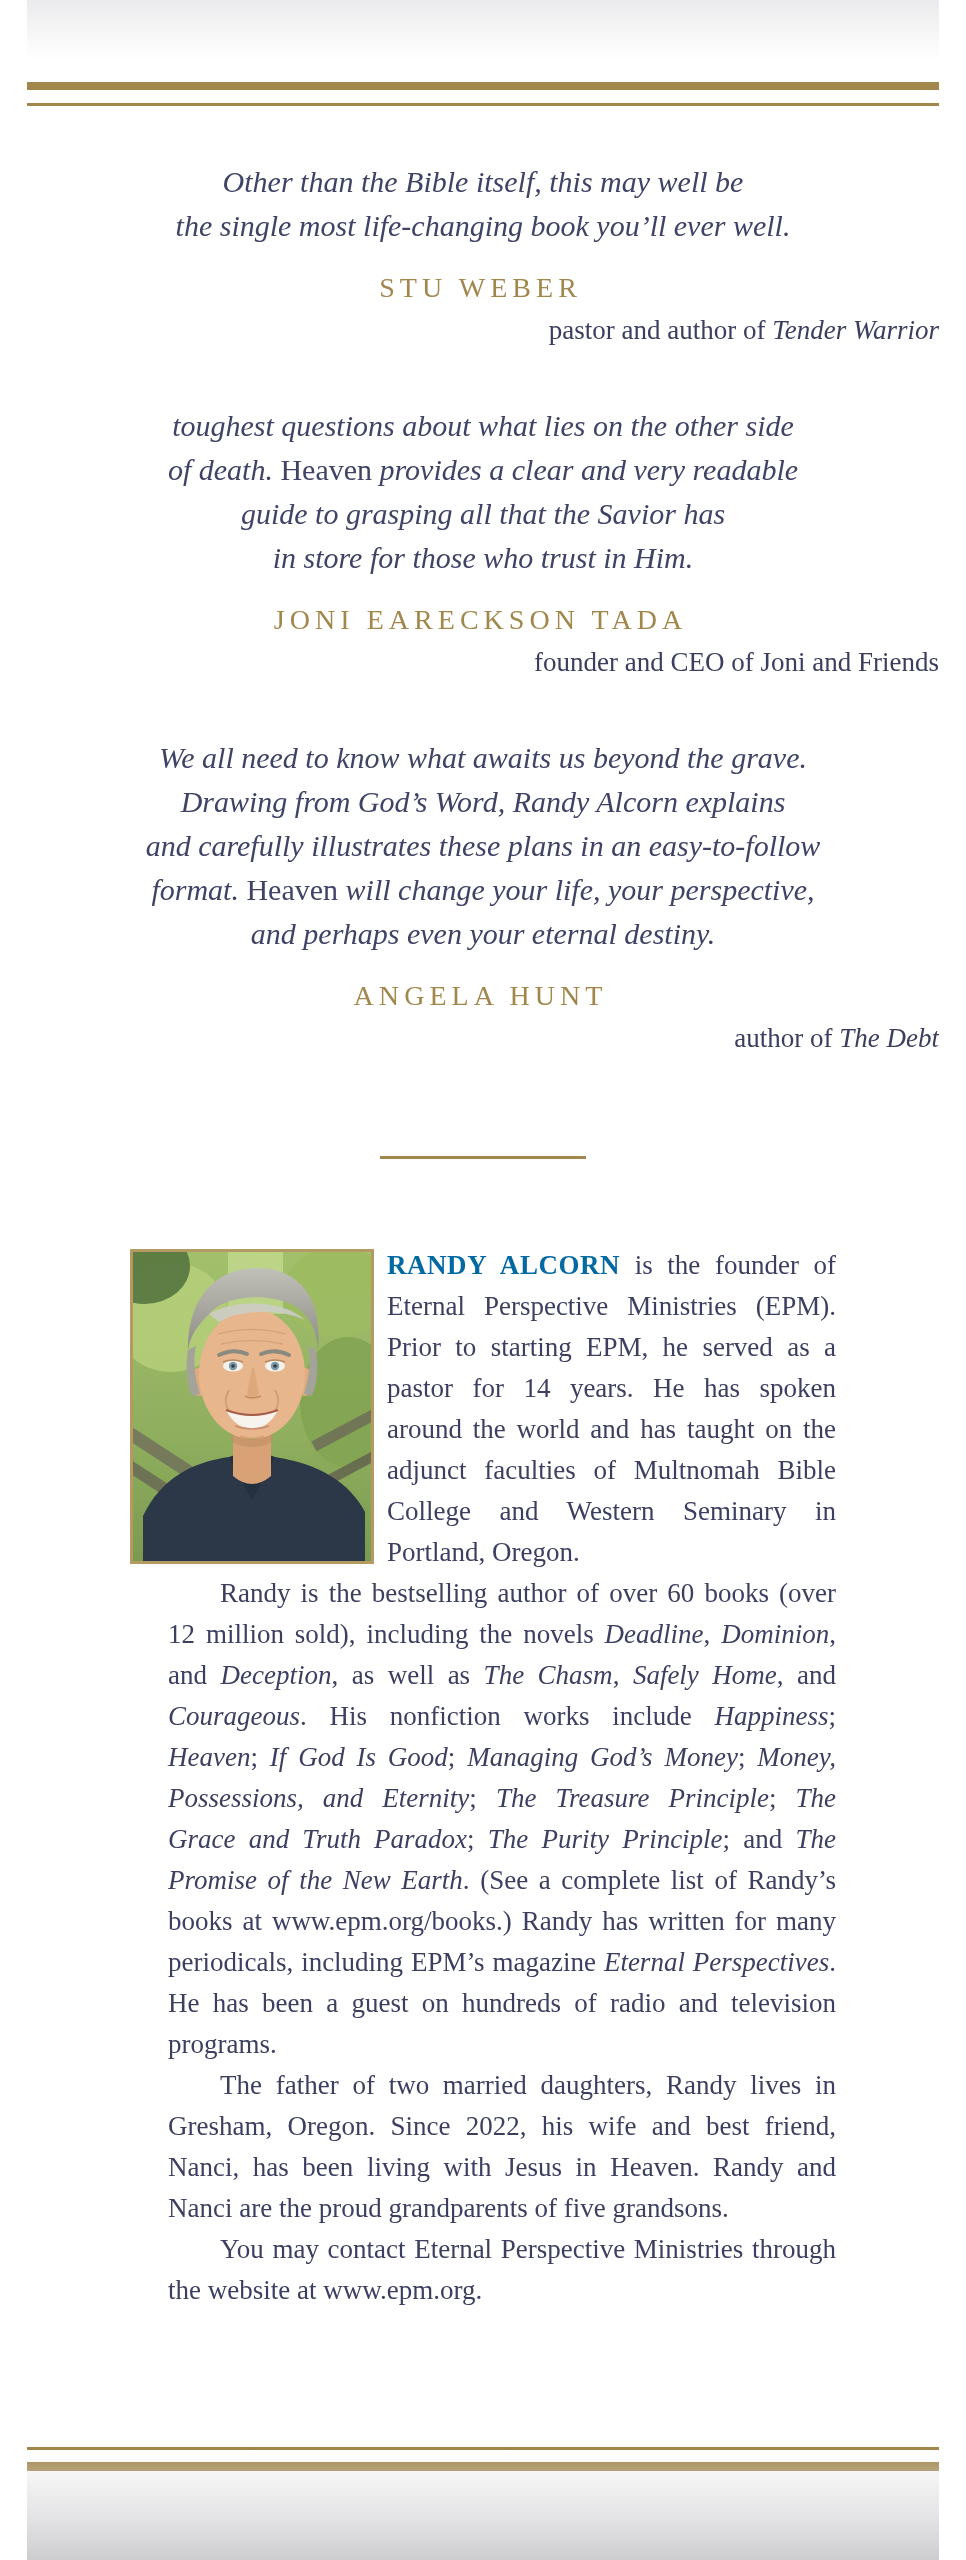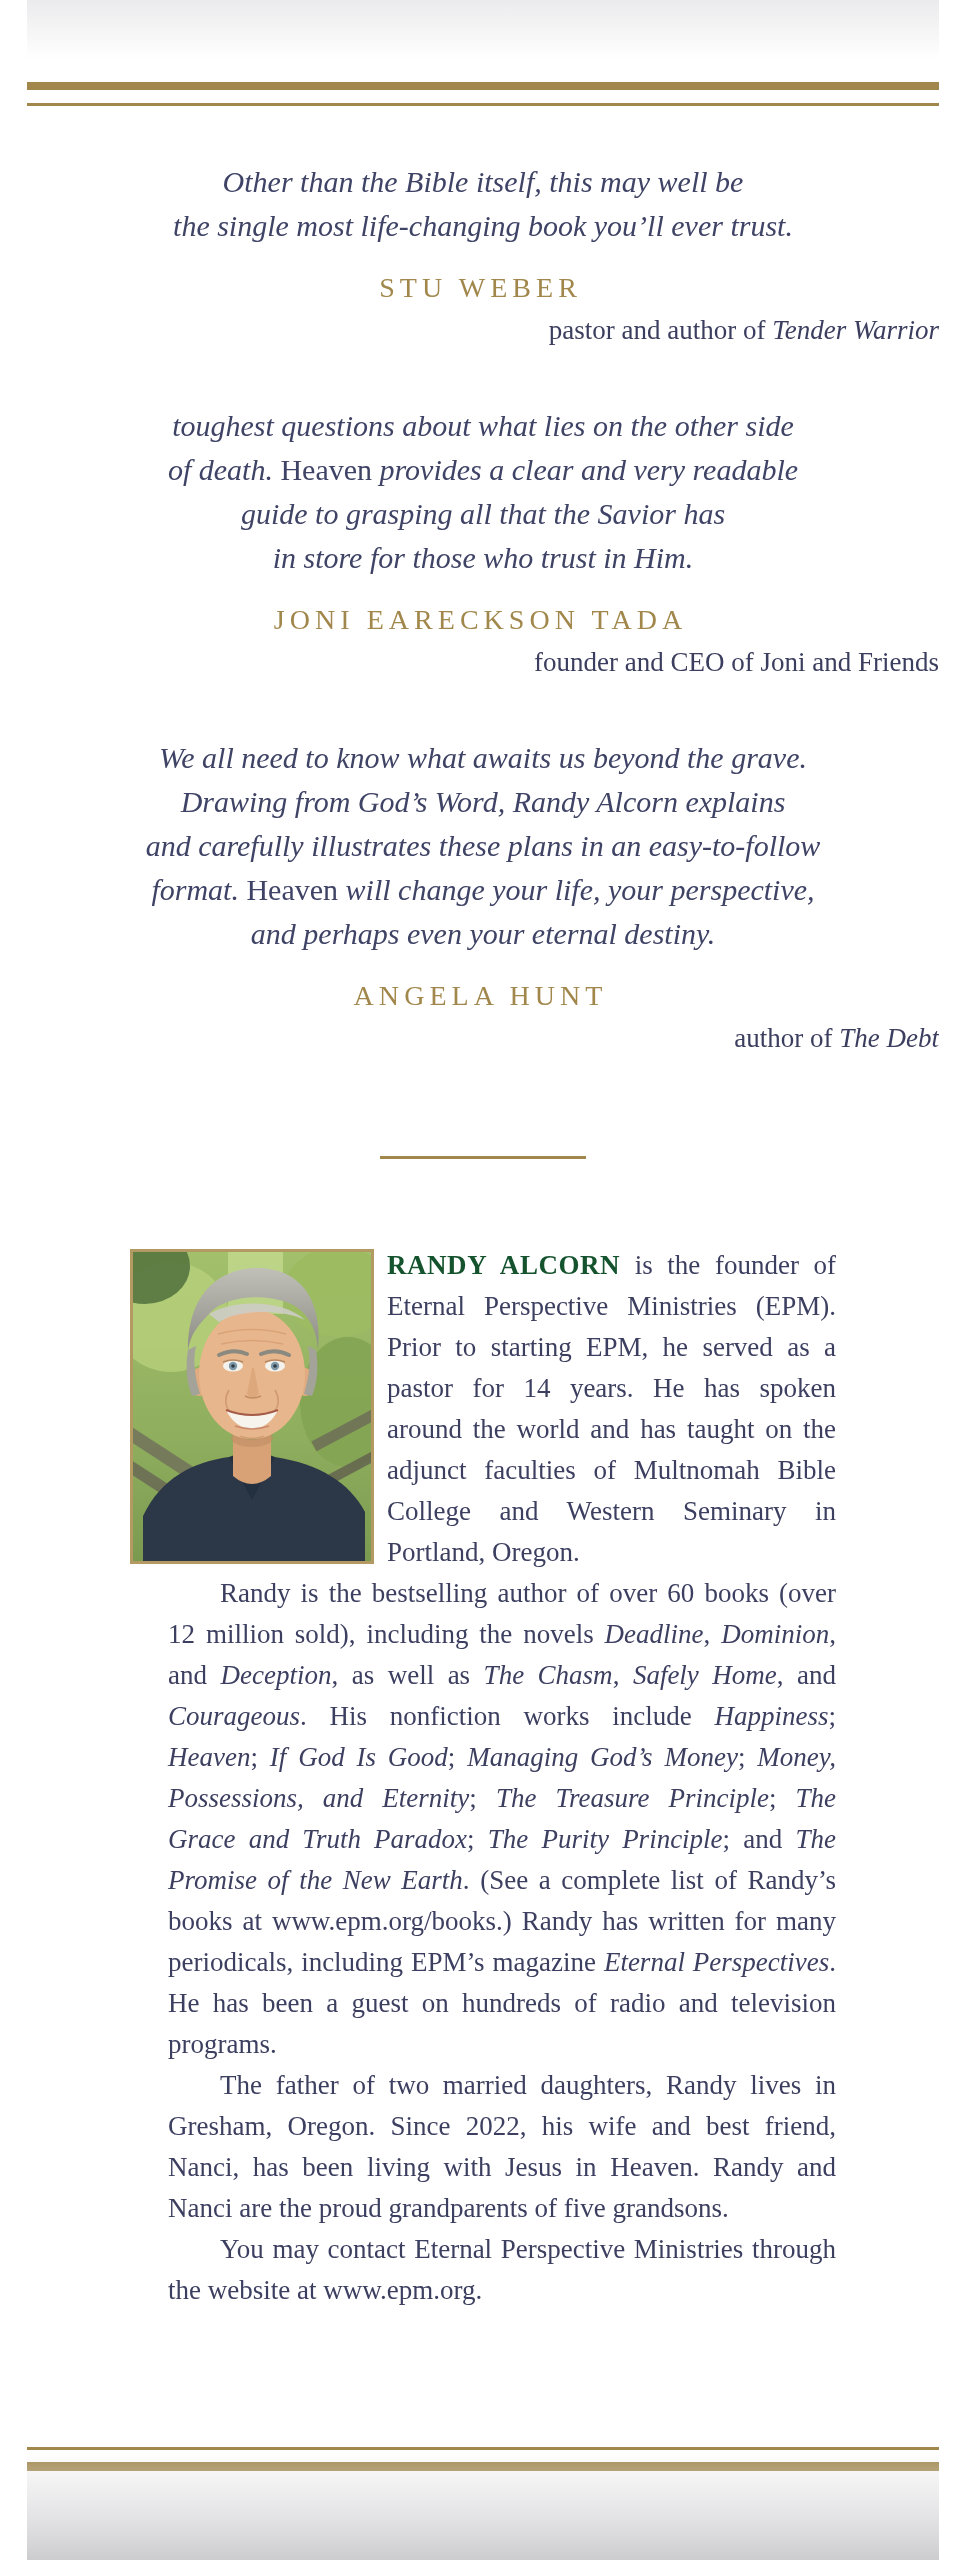--- a/index.html
+++ b/index.html
@@ -36,21 +36,21 @@
   .quote {
     font-style: italic;
     font-size: 30px;
     line-height: 44px;
     color: #3f4365;
     text-align: center;
   }
   .q-line { display: block; }
   .seg-r { font-style: normal; }
   .seg-i { font-style: italic; }
-  .seg-b { font-style: normal; font-weight: bold; color: #14532d; letter-spacing: 0.02em; }
+  .seg-b { font-style: normal; font-weight: bold; color: #0369a1; letter-spacing: 0.02em; }
   .endorsement-first .quote { margin-top: 100px; }
   .endorsement .quote { margin-top: 54px; }
   .endorser-name {
     margin: 22px 5px 0 0;
     font-size: 28px;
     line-height: 36px;
     font-weight: normal;
     letter-spacing: 0.18em;
     color: #a1874b;
     text-align: center;
@@ -98,21 +98,21 @@
 
   <div class="top-rule">
     <div class="rule-thick"></div>
     <div class="rule-gap"></div>
     <div class="rule-thin"></div>
   </div>
 
   <section class="endorsement endorsement-first">
     <div class="quote">
         <div class="q-line"><span class="seg-i">Other than the Bible itself, this may well be</span></div>
-        <div class="q-line"><span class="seg-i">the single most life-changing book you’ll ever trust.</span></div>
+        <div class="q-line"><span class="seg-i">the single most life-changing book you’ll ever well.</span></div>
       </div>
     <h2 class="endorser-name">STU WEBER</h2>
     <div class="attribution"><span class="seg-r">pastor and author of </span><span class="seg-i">Tender Warrior</span></div>
   </section>
 
   <section class="endorsement">
     <div class="quote">
         <div class="q-line"><span class="seg-i">toughest questions about what lies on the other side</span></div>
         <div class="q-line"><span class="seg-i">of death. </span><span class="seg-r">Heaven</span><span class="seg-i"> provides a clear and very readable</span></div>
         <div class="q-line"><span class="seg-i">guide to grasping all that the Savior has</span></div>

